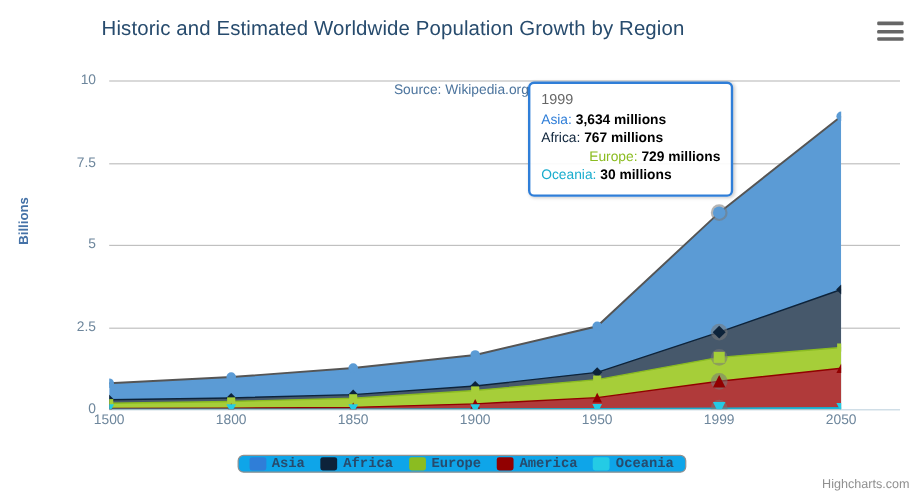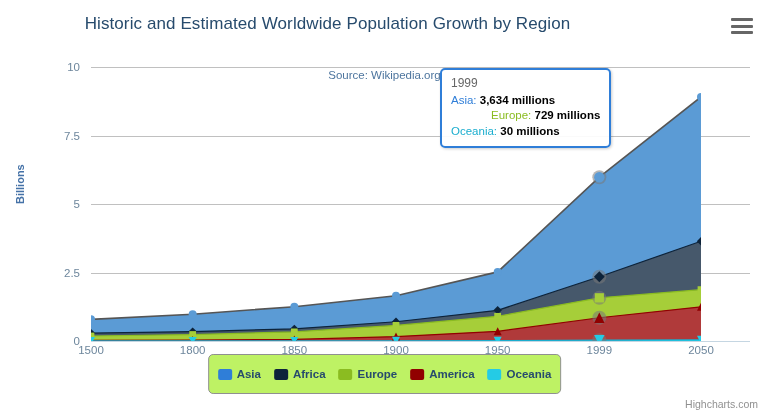--- a/index.html
+++ b/index.html
@@ -49,22 +49,22 @@
   }
   .xlabs{position:absolute;left:91px;top:344px;width:610px;height:20px;}
   .xlab{
     position:absolute;top:0;transform:translateX(-50%);
     font-size:11.5px;color:#6d869c;white-space:nowrap;
   }
 
   
   .legend{
     position:absolute;left:50%;transform:translateX(-50%);bottom:22px;
-    border:1px solid #909090;border-radius:5px;background:#bef264;
-    padding:13px 9px;display:flex;align-items:center;gap:13px;
+    border:1px solid #909090;border-radius:5px;background:#0ea5e9;
+    padding:0 9px;display:flex;align-items:center;gap:13px;font-family:Liberation Mono, monospace;
   }
   .legend-item{display:flex;align-items:center;gap:5px;cursor:pointer;}
   .legend-swatch{width:14px;height:11px;border-radius:2px;display:block;}
   .legend-label{font-size:11.5px;color:#274b6d;font-weight:bold;}
 
   
   .tooltip{
     position:absolute;left:440px;top:68px;
     background:rgba(255,255,255,.92);
     border:2px solid #2f7ed8;border-radius:5px;
@@ -246,20 +246,21 @@
       <div class="xlab" style="left: 305px;">1900</div>
       <div class="xlab" style="left: 406.667px;">1950</div>
       <div class="xlab" style="left: 508.333px;">1999</div>
       <div class="xlab" style="left: 610px; text-align: right;">2050</div>
     </div>
 
   <div class="tooltip" id="tooltip">
     <div class="tt-head">1999</div>
     <div id="ttRows">
         <div class="tt-row"><span class="tt-name" style="color: rgb(47, 126, 216);">Asia: </span><span class="tt-val">3,634 millions</span></div>
+        <div class="tt-row"><span class="tt-name" style="color: rgb(13, 35, 58);">Africa: </span><span class="tt-val">767 millions</span></div>
         <div class="tt-row"><span class="tt-name" style="color: rgb(139, 188, 33); padding-left: 40px;">Europe: </span><span class="tt-val">729 millions</span></div>
         <div class="tt-row"><span class="tt-name" style="color: rgb(26, 173, 206);">Oceania: </span><span class="tt-val">30 millions</span></div>
       </div>
   </div>
 
   <div class="legend" id="legend">
       <div class="legend-item">
         <span class="legend-swatch" style="background: rgb(47, 126, 216);"></span>
         <span class="legend-label">Asia</span>
       </div>

